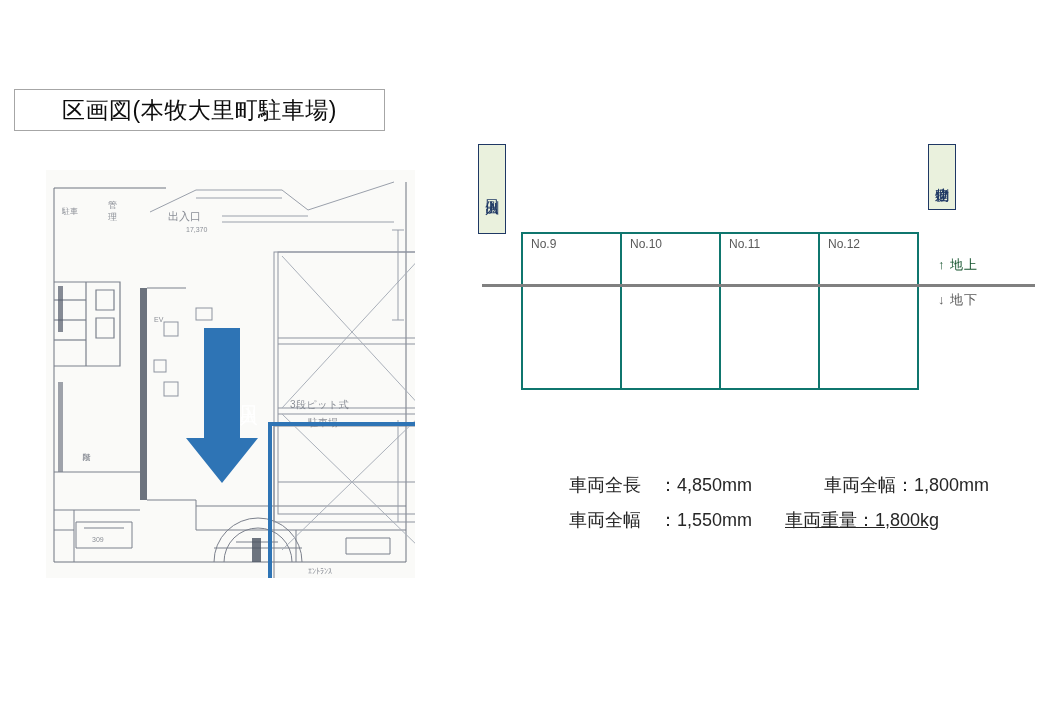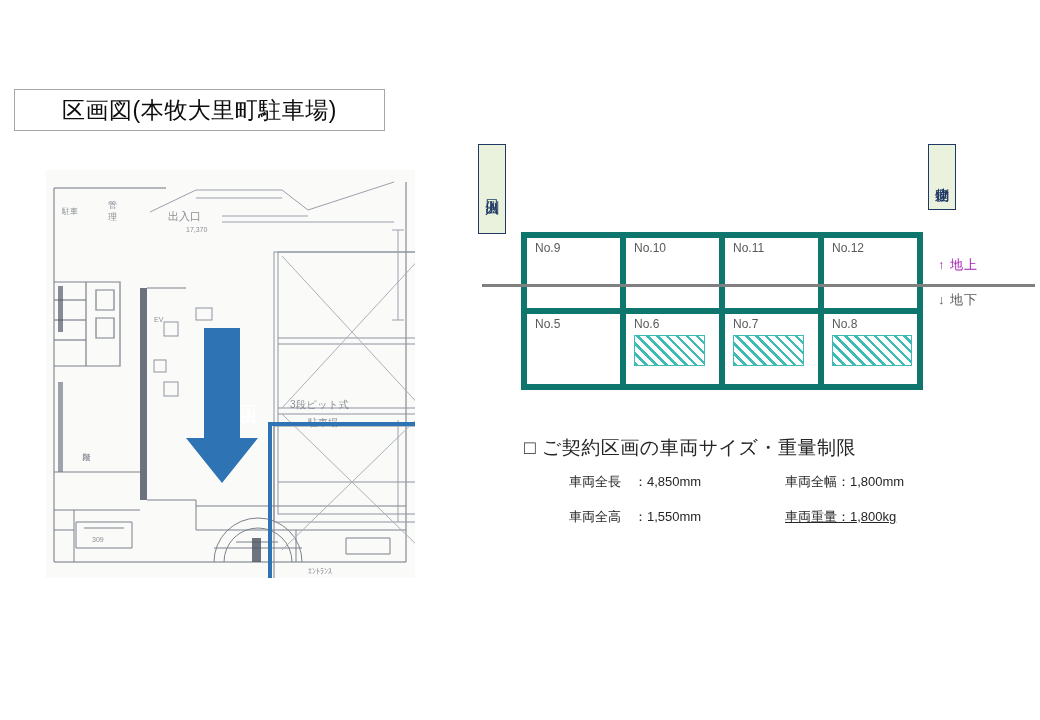--- a/index.html
+++ b/index.html
@@ -63,21 +63,21 @@
     writing-mode:vertical-rl;text-orientation:upright;
     font-size:14px;color:#1f3864;line-height:1.12;letter-spacing:0px;
   }
 
   
   #lot-table{
     position:absolute;left:521px;top:232px;width:396px;height:158px;
     border-collapse:collapse;table-layout:fixed;
   }
   #lot-table td{
-    border:6px solid #0f766e;width:99px;height:52px;
+    border:2px solid #0f766e;width:99px;height:52px;
     vertical-align:top;padding:4px 0 0 8px;box-sizing:border-box;
     position:relative;
   }
   .cell-label{font-size:12px;color:#595959;display:block;line-height:1.1;}
   .hatch{
     position:absolute;left:8px;top:21px;width:71px;height:31px;
     border:1.5px solid #3cbcb4;box-sizing:border-box;
     background-image:repeating-linear-gradient(
         45deg,
         #3cbcb4 0px, #3cbcb4 2.5px,
@@ -85,31 +85,31 @@
   }
   .hatch.wide{width:80px;}
 
   
   #ground-line{
     position:absolute;left:482px;top:284px;width:553px;height:3px;
     background:#808080;
   }
 
   
-  #above-ground{position:absolute;left:938px;top:256px;font-size:13px;color:#a21caf;letter-spacing:1px;white-space:nowrap;}
+  #above-ground{position:absolute;left:938px;top:256px;font-size:13px;color:#14532d;letter-spacing:1px;white-space:nowrap;}
   #below-ground{position:absolute;left:938px;top:291px;font-size:13px;color:#595959;letter-spacing:1px;white-space:nowrap;text-align:center;}
 
   
   #spec-heading{
     position:absolute;left:524px;top:435px;font-size:19px;color:#262626;
     white-space:nowrap;letter-spacing:0.5px;
   }
-  .spec-row{position:absolute;font-size:13px;color:#262626;white-space:nowrap;letter-spacing:0px;}
+  .spec-row{position:absolute;font-size:18px;color:#262626;white-space:nowrap;letter-spacing:0px;}
   #spec-r1c1{left:569px;top:473px;}
-  #spec-r1c2{left:785px;top:473px;}
+  #spec-r1c2{left:824px;top:473px;}
   #spec-r2c1{left:569px;top:508px;}
   #spec-r2c2{left:785px;top:508px;text-decoration:underline;}
 </style>
 </head>
 <body>
 
 <div class="page">
 
   <div id="title-box">
     <span id="title-text">区画図(本牧大里町駐車場)</span>
@@ -270,44 +270,26 @@
           <td>
             <span class="cell-label">No.10</span>
           </td>
           <td>
             <span class="cell-label">No.11</span>
           </td>
           <td>
             <span class="cell-label">No.12</span>
           </td>
         </tr>
-        <tr>
-          <td>
-            <span class="cell-label">No.5</span>
-          </td>
-          <td>
-            <span class="cell-label">No.6</span>
-            <div class="hatch"></div>
-          </td>
-          <td>
-            <span class="cell-label">No.7</span>
-            <div class="hatch"></div>
-          </td>
-          <td>
-            <span class="cell-label">No.8</span>
-            <div class="hatch wide"></div>
-          </td>
-        </tr>
       </tbody>
   </table>
 
   <div id="ground-line"></div>
 
   <div id="above-ground">↑ 地上</div>
   <div id="below-ground">↓ 地下</div>
 
-  <div id="spec-heading">□ ご契約区画の車両サイズ・重量制限</div>
   <div class="spec-row" id="spec-r1c1">車両全長　：4,850mm</div>
   <div class="spec-row" id="spec-r1c2">車両全幅：1,800mm</div>
-  <div class="spec-row" id="spec-r2c1">車両全高　：1,550mm</div>
+  <div class="spec-row" id="spec-r2c1">車両全幅　：1,550mm</div>
   <div class="spec-row" id="spec-r2c2">車両重量：1,800kg</div>
 
 </div>
 
 </body></html>

